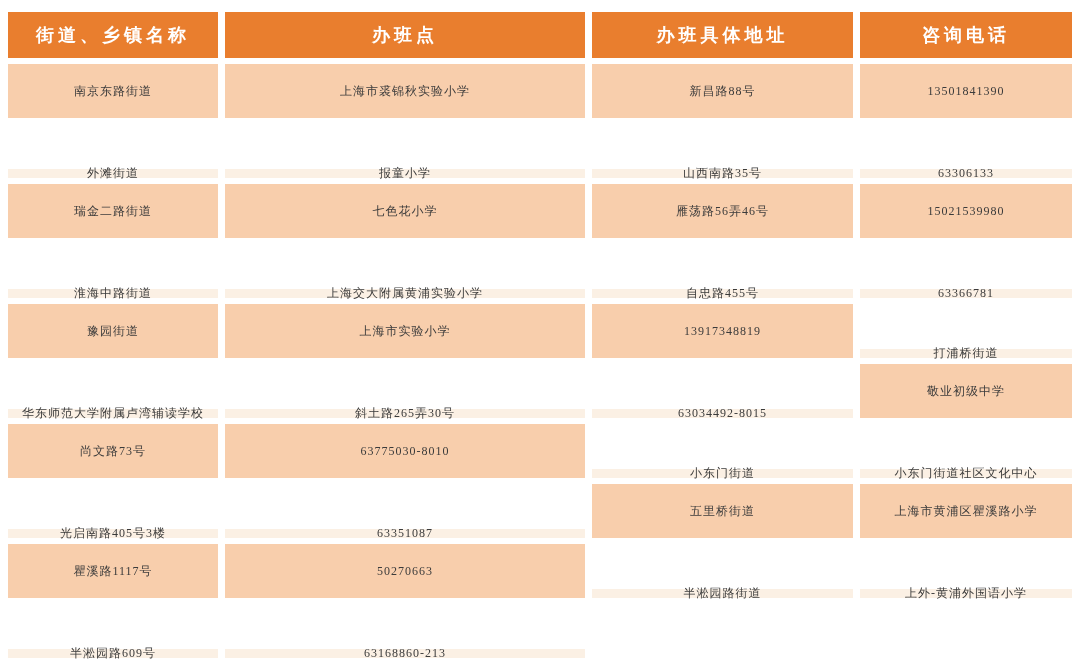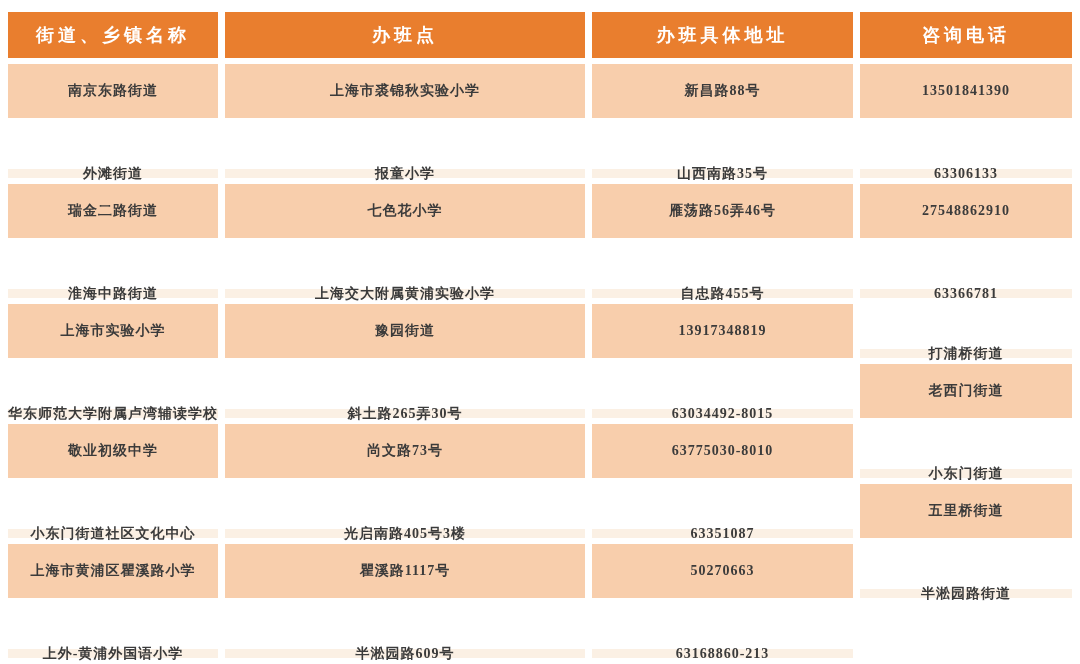--- a/index.html
+++ b/index.html
@@ -24,25 +24,24 @@
     grid-template-columns:210px 360px 261px 212px;
     grid-template-rows:46px;
     grid-auto-rows:54px;
     gap:6px 7px;
   }
   .cell{
     display:flex;
     align-items:center;
     justify-content:center;
     text-align:center;
-    font-size:14px;
+    font-size:12px;
     color:var(--cell-text);
     letter-spacing:1px;
     white-space:nowrap;
-    font-weight:bold;
   }
   .cell.header{
     background:var(--header-bg);
     color:var(--header-text);
     font-family:Liberation Sans, sans-serif;
     font-weight:bold;
     font-size:18px;
     letter-spacing:4px;
   }
   .cell.odd{background:var(--row-odd-bg);}
@@ -61,33 +60,32 @@
     <div class="cell odd">上海市裘锦秋实验小学</div>
     <div class="cell odd">新昌路88号</div>
     <div class="cell odd">13501841390</div>
     <div class="cell even">外滩街道</div>
     <div class="cell even">报童小学</div>
     <div class="cell even">山西南路35号</div>
     <div class="cell even">63306133</div>
     <div class="cell odd">瑞金二路街道</div>
     <div class="cell odd">七色花小学</div>
     <div class="cell odd">雁荡路56弄46号</div>
-    <div class="cell odd">27548862910</div>
+    <div class="cell odd">15021539980</div>
     <div class="cell even">淮海中路街道</div>
     <div class="cell even">上海交大附属黄浦实验小学</div>
     <div class="cell even">自忠路455号</div>
     <div class="cell even">63366781</div>
+    <div class="cell odd">豫园街道</div>
     <div class="cell odd">上海市实验小学</div>
-    <div class="cell odd">豫园街道</div>
     <div class="cell odd">13917348819</div>
     <div class="cell even">打浦桥街道</div>
     <div class="cell even">华东师范大学附属卢湾辅读学校</div>
     <div class="cell even">斜土路265弄30号</div>
     <div class="cell even">63034492-8015</div>
-    <div class="cell odd">老西门街道</div>
     <div class="cell odd">敬业初级中学</div>
     <div class="cell odd">尚文路73号</div>
     <div class="cell odd">63775030-8010</div>
     <div class="cell even">小东门街道</div>
     <div class="cell even">小东门街道社区文化中心</div>
     <div class="cell even">光启南路405号3楼</div>
     <div class="cell even">63351087</div>
     <div class="cell odd">五里桥街道</div>
     <div class="cell odd">上海市黄浦区瞿溪路小学</div>
     <div class="cell odd">瞿溪路1117号</div>

